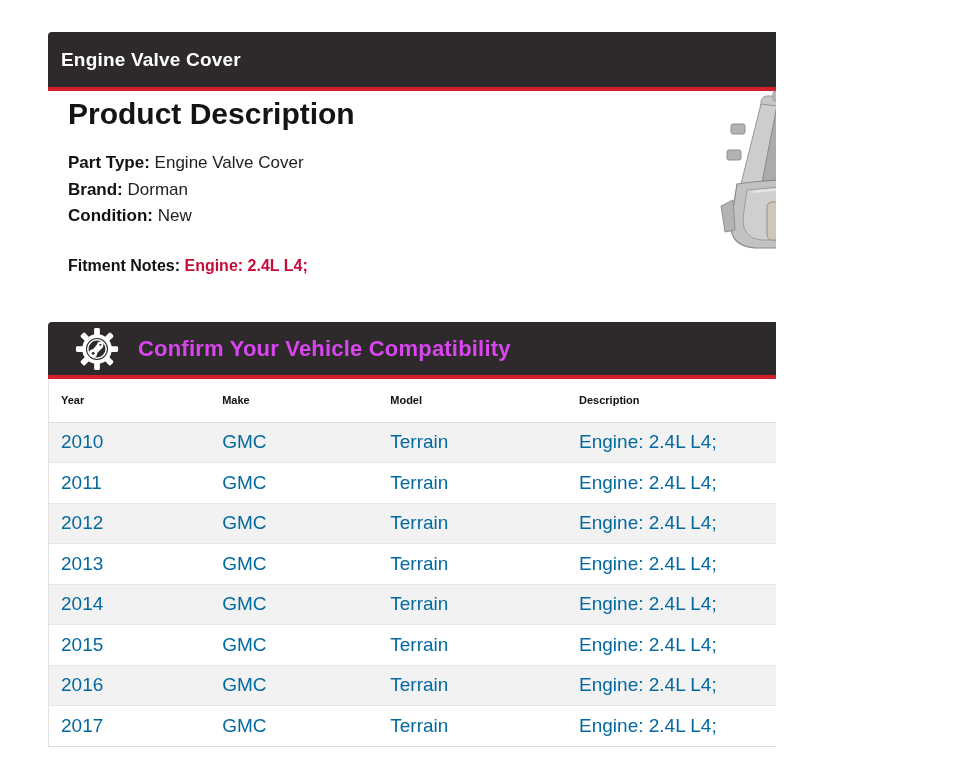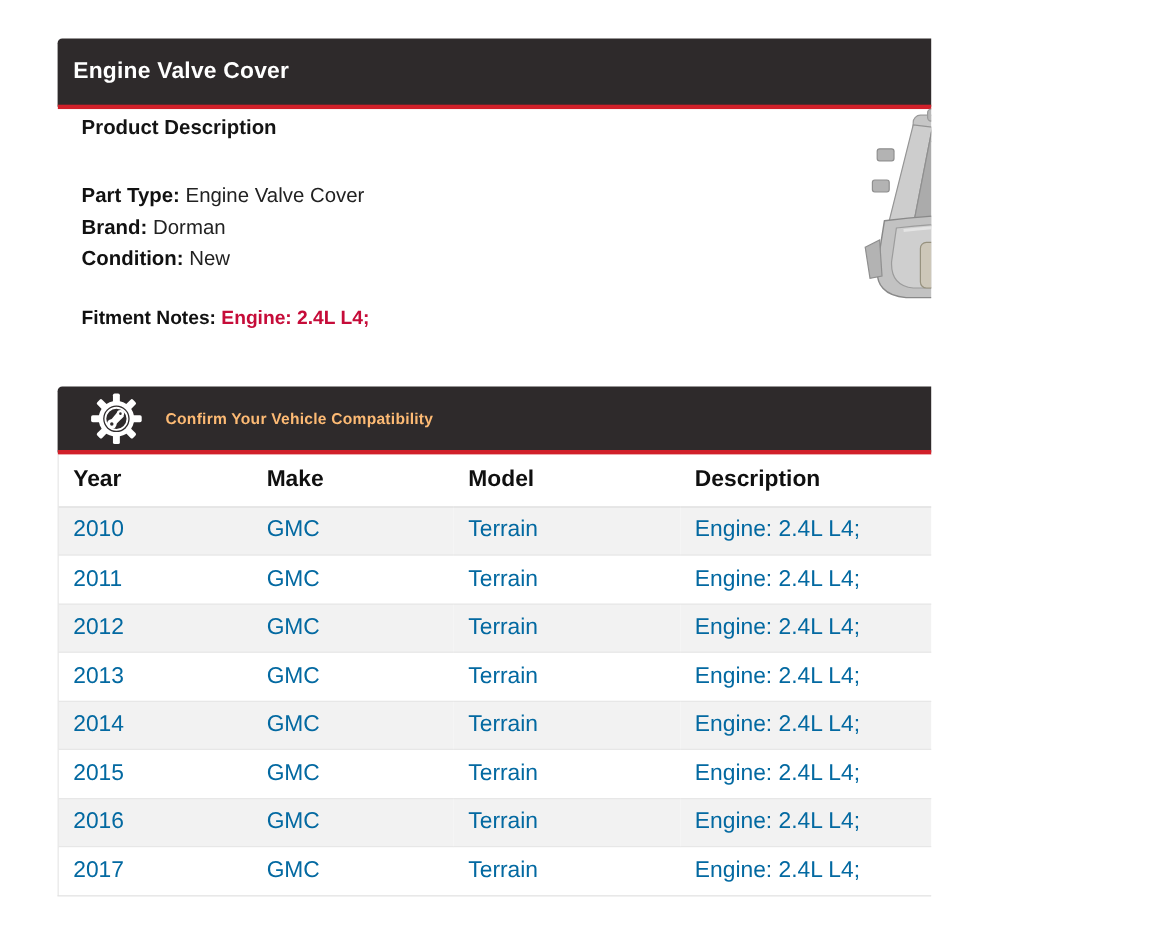--- a/index.html
+++ b/index.html
@@ -31,21 +31,21 @@
     color:#ffffff;
     font-size:19px;
     font-weight:bold;
     letter-spacing:0.2px;
   }
 
   
   .section-title {
     position:absolute;
     left:68px; top:97px;
-    font-size:17px;
+    font-size:30px;
     font-weight:bold;
     color:#141414;
   }
   .detail-lines {
     position:absolute;
     left:68px; top:150px;
     font-size:17px;
     line-height:26.5px;
   }
   .detail-line .lbl { font-weight:bold; color:#111; }
@@ -73,22 +73,22 @@
     width:864px; height:57px;
     background:#2e2a2b;
     border-bottom:4px solid #d1202a;
     border-radius:4px 4px 0 0;
     display:flex; align-items:center;
     padding-left:26px;
   }
   .compat-bar .gear { width:46px; height:46px; display:inline-block; }
   .compat-bar .gear svg { display:block; width:100%; height:100%; }
   .compat-bar .compat-title {
-    color:#fdba74;
-    font-size:13px;
+    color:#d946ef;
+    font-size:22px;
     font-weight:bold;
     margin-left:18px;
     letter-spacing:0.2px;
   }
 
   
   .table-wrap {
     position:absolute;
     left:48px; top:379px;
     width:864px;
@@ -97,21 +97,21 @@
     border-bottom:1px solid #dcdcdc;
     background:#fff;
   }
   table { width:100%; border-collapse:collapse; table-layout:fixed; }
   col.c-year  { width:18.7%; }
   col.c-make  { width:19.5%; }
   col.c-model { width:21.9%; }
   col.c-app   { width:39.9%; }
   thead th {
     text-align:left;
-    font-size:19px;
+    font-size:11px;
     font-weight:bold;
     color:#101010;
     height:43px;
     padding:0 0 0 12px;
     vertical-align:middle;
     background:#ffffff;
     border-bottom:1px solid #dddddd;
   }
   tbody td {
     font-size:19px;

